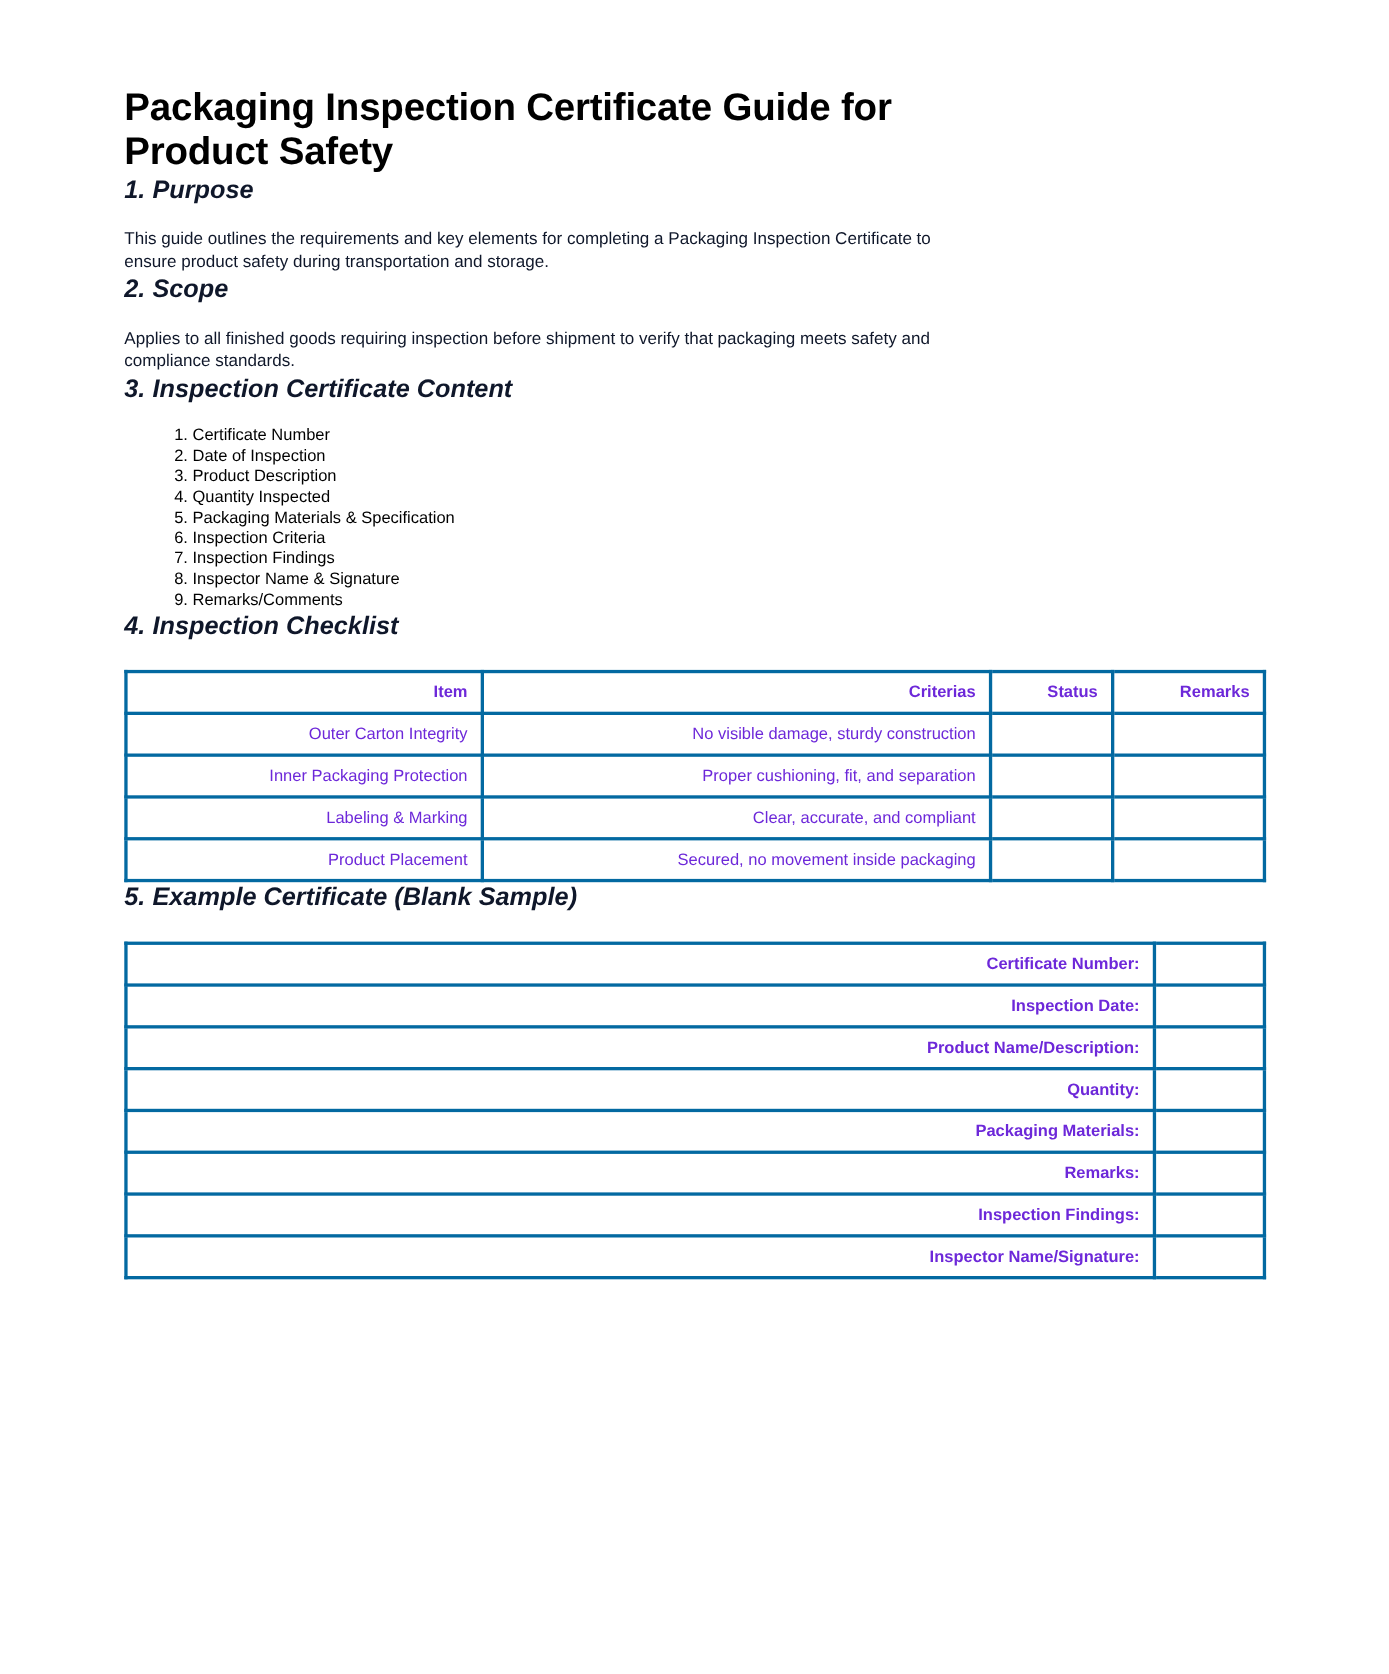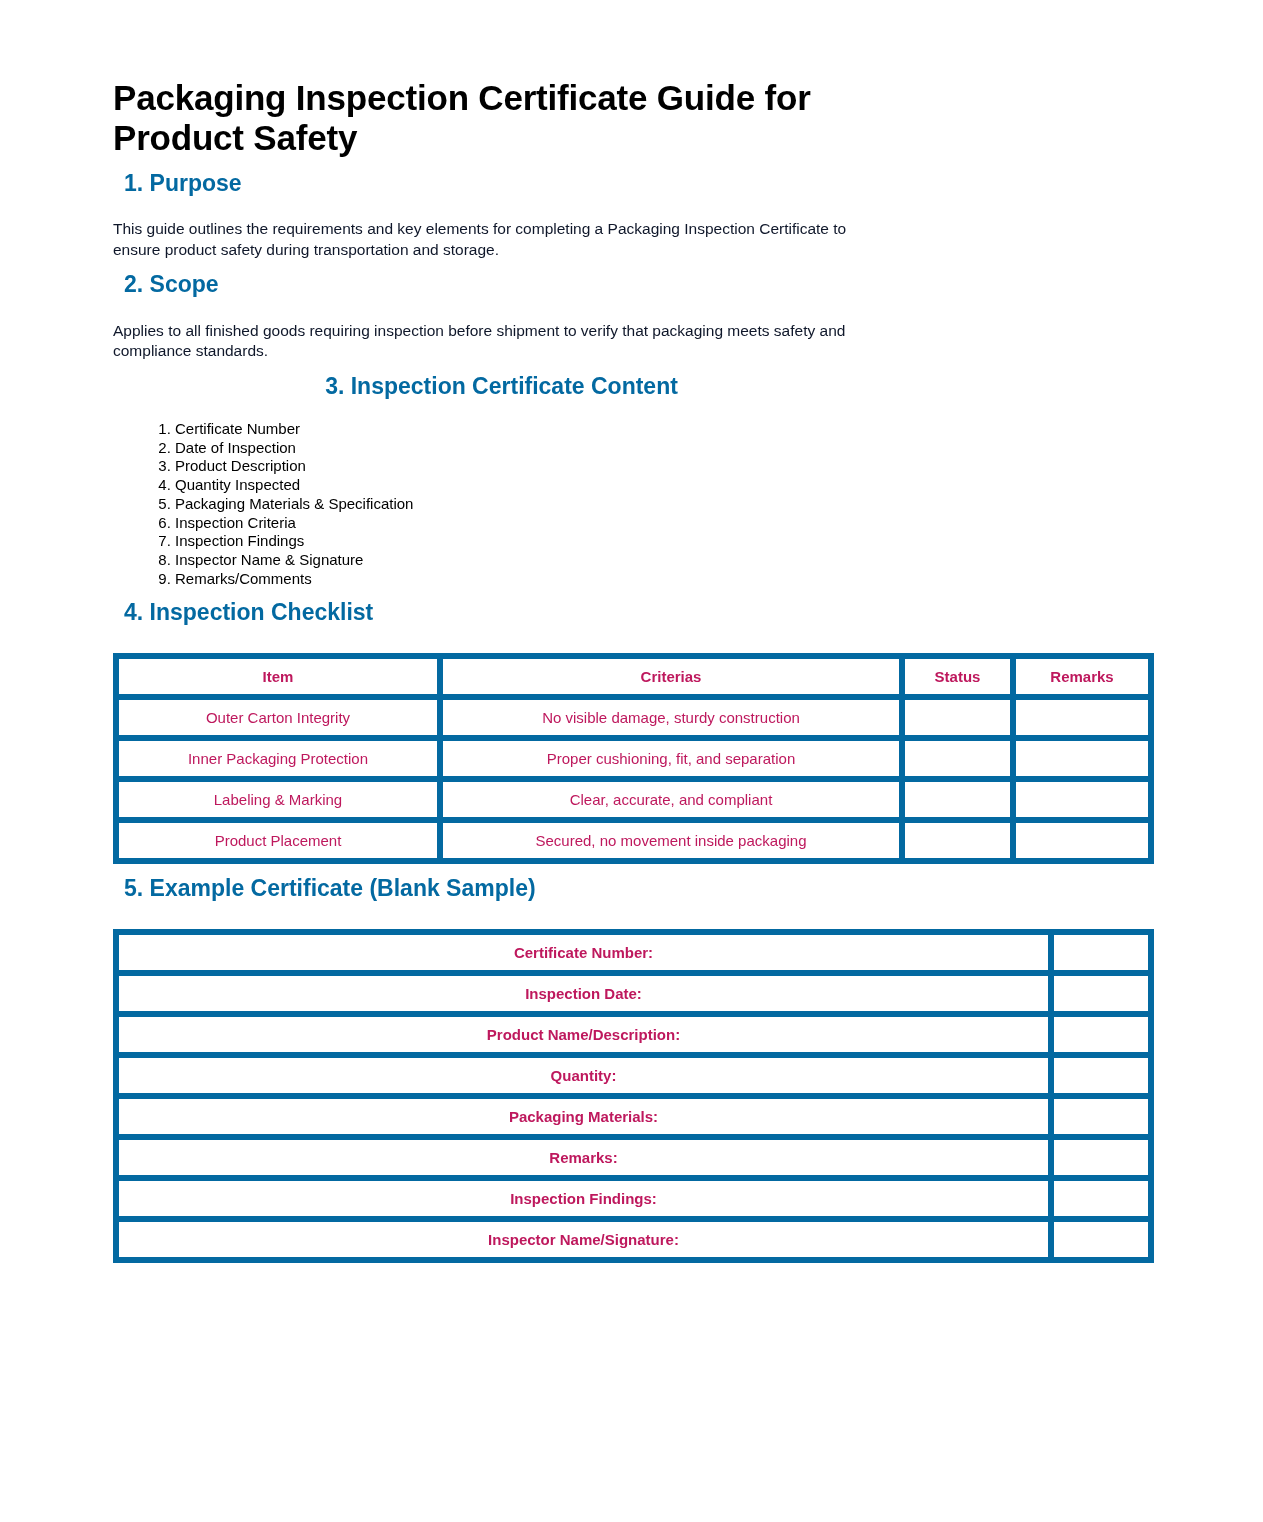--- a/index.html
+++ b/index.html
@@ -29,26 +29,27 @@
     letter-spacing: -0.2px;
     color: #000;
   }
   .section {
     margin: 0;
   }
   h2.section-heading {
     font-size: 23px;
     font-weight: bold;
     line-height: 1.2;
-    margin: 11px;
-    color: #0369a1;
+    margin: 0;
+    color: #0f172a;
+    font-style: italic;
   }
   .sec1-head { margin-top: 51px; }
   .sec2-head { margin-top: 60px; }
-  .sec3-head { margin-top: 57px; text-align: center; }
+  .sec3-head { margin-top: 57px; }
   .sec4-head { margin-top: 60px; }
   .sec5-head { margin-top: 59px; }
 
   p.para {
     font-size: 15.5px;
     line-height: 1.32;
     margin: 22px 0 0 0;
     max-width: 975px;
     color: #0f172a;
   }
@@ -68,26 +69,26 @@
 
   table.doc-table {
     border-collapse: collapse;
     width: 1035px;
     table-layout: fixed;
     margin-top: 26px;
     font-size: 15px;
   }
   table.doc-table th,
   table.doc-table td {
-    border: 6px solid #0369a1;
-    text-align: center;
+    border: 3px solid #0369a1;
+    text-align: right;
     vertical-align: middle;
     padding: 9px 12px;
     font-weight: normal;
-    color: #be185d;
+    color: #6d28d9;
   }
   table.checklist-table th {
     font-weight: bold;
     font-size: 15px;
     height: 16px;
   }
   table.checklist-table td {
     height: 17px;
   }
   table.checklist-table col.c-item { width: 324px; }

